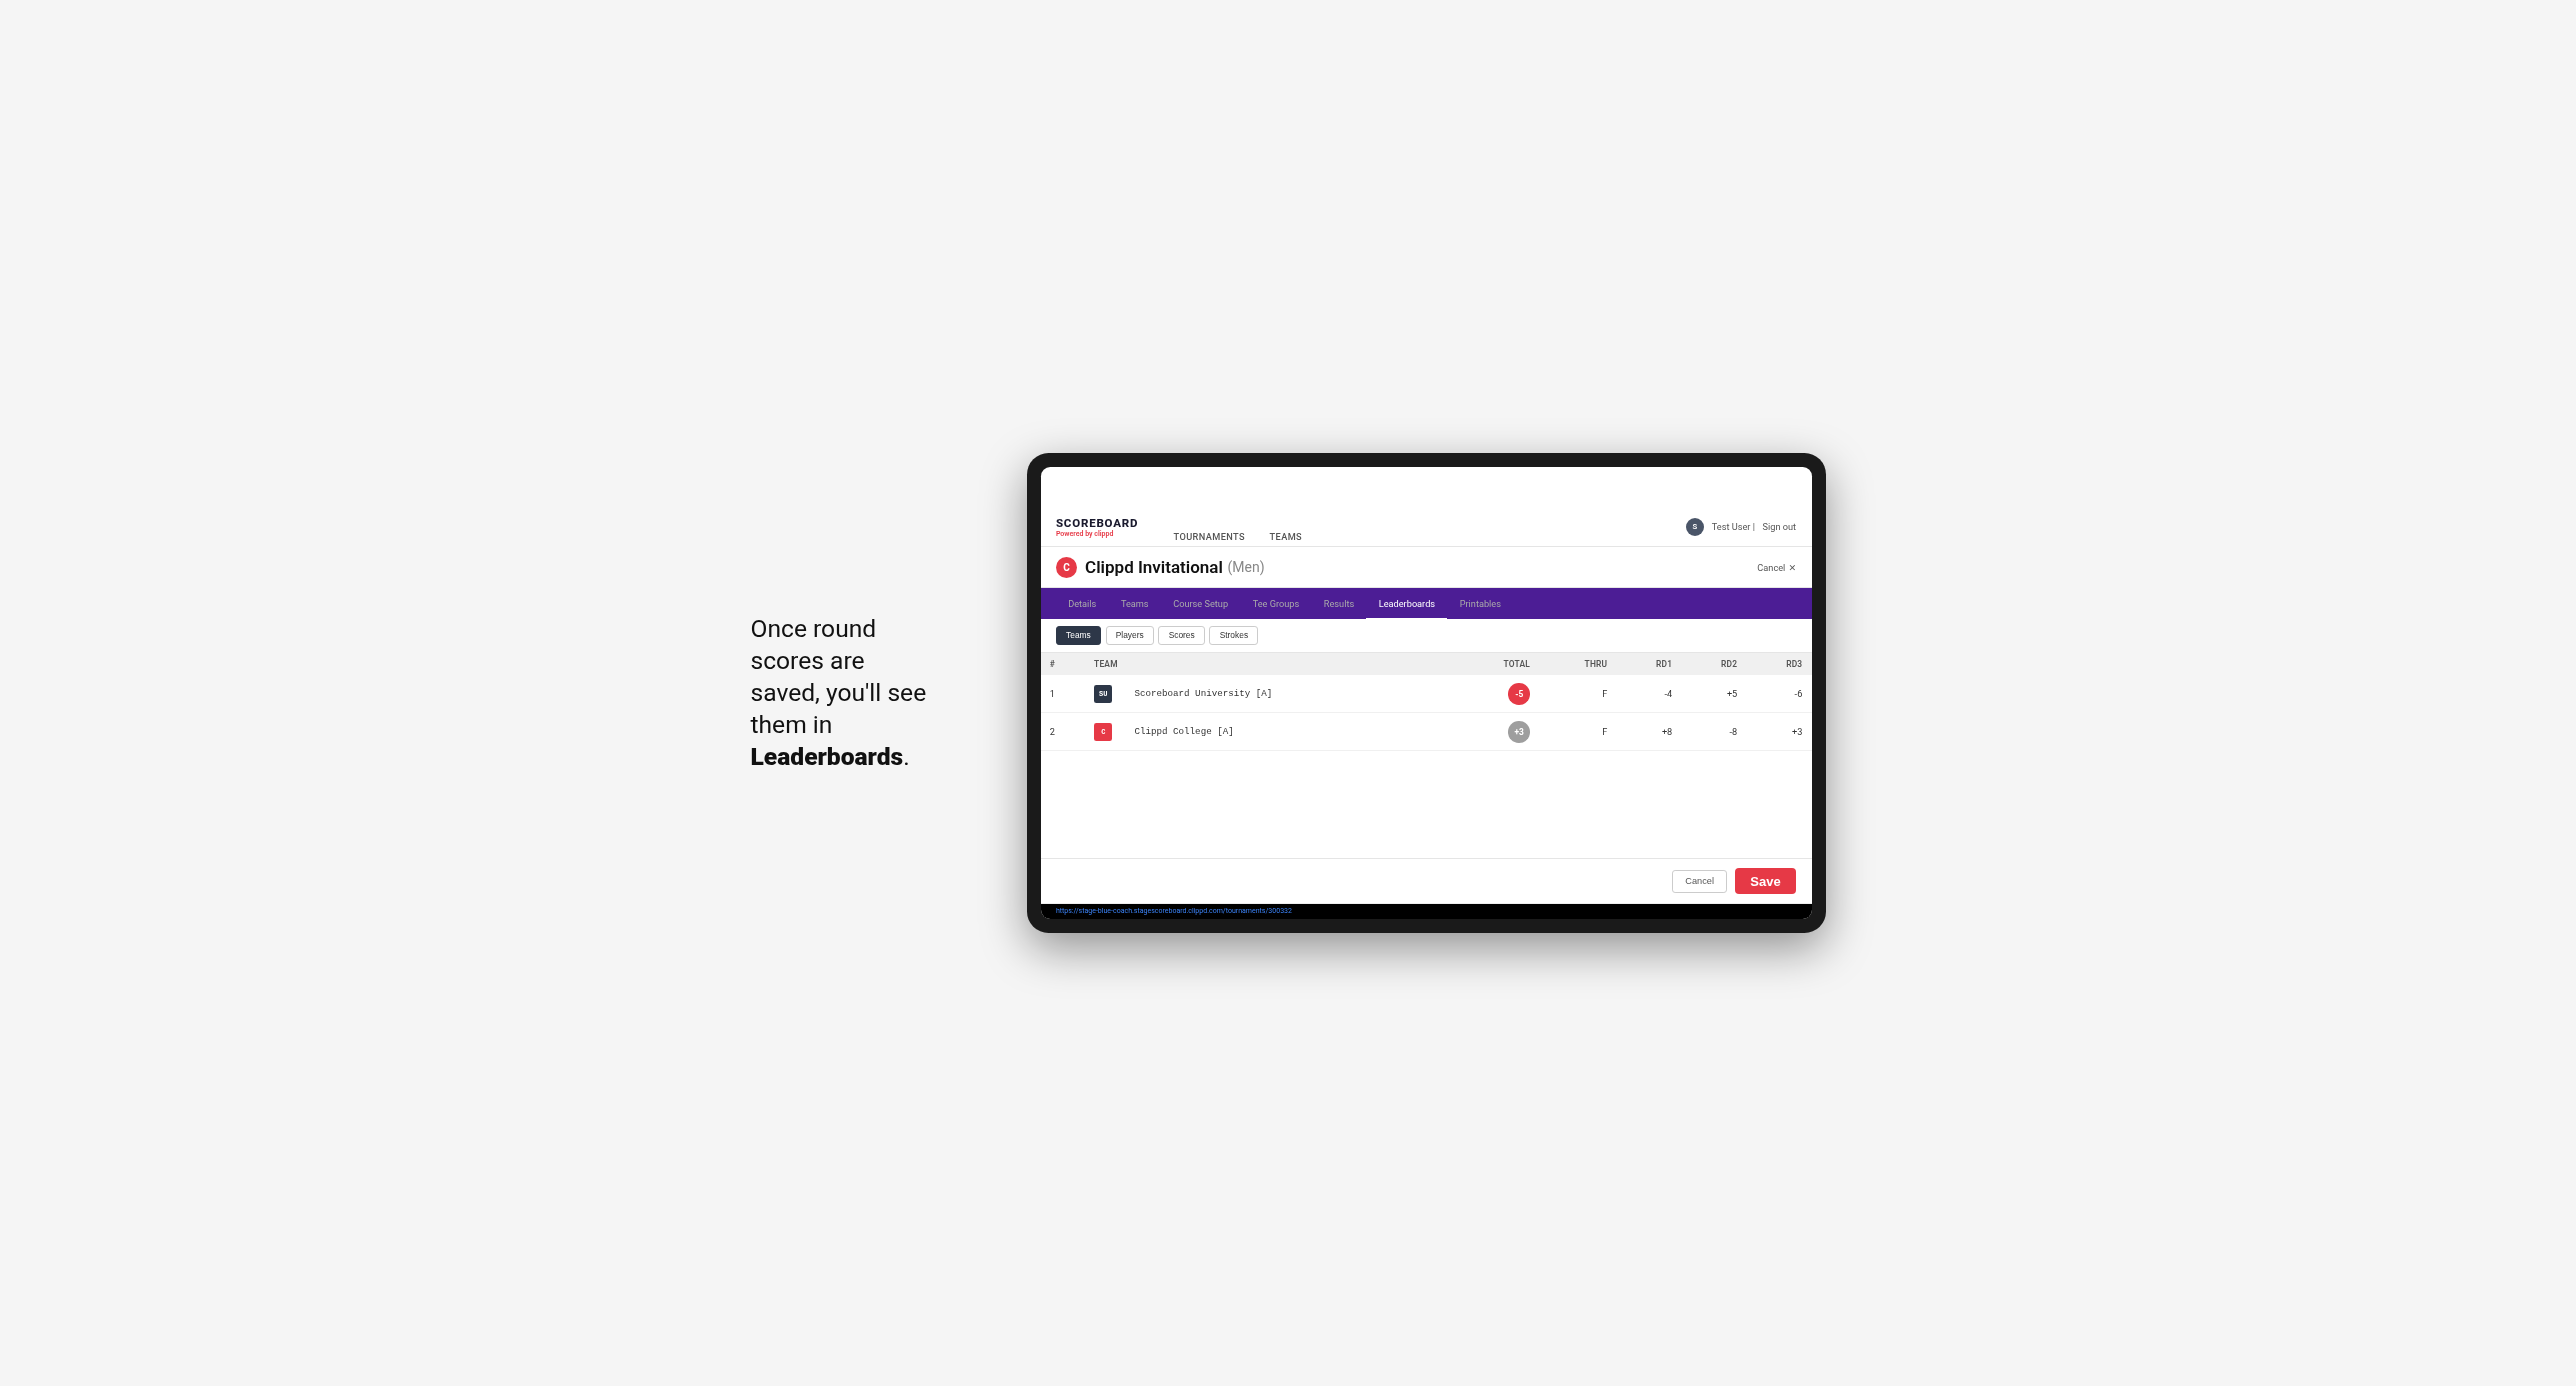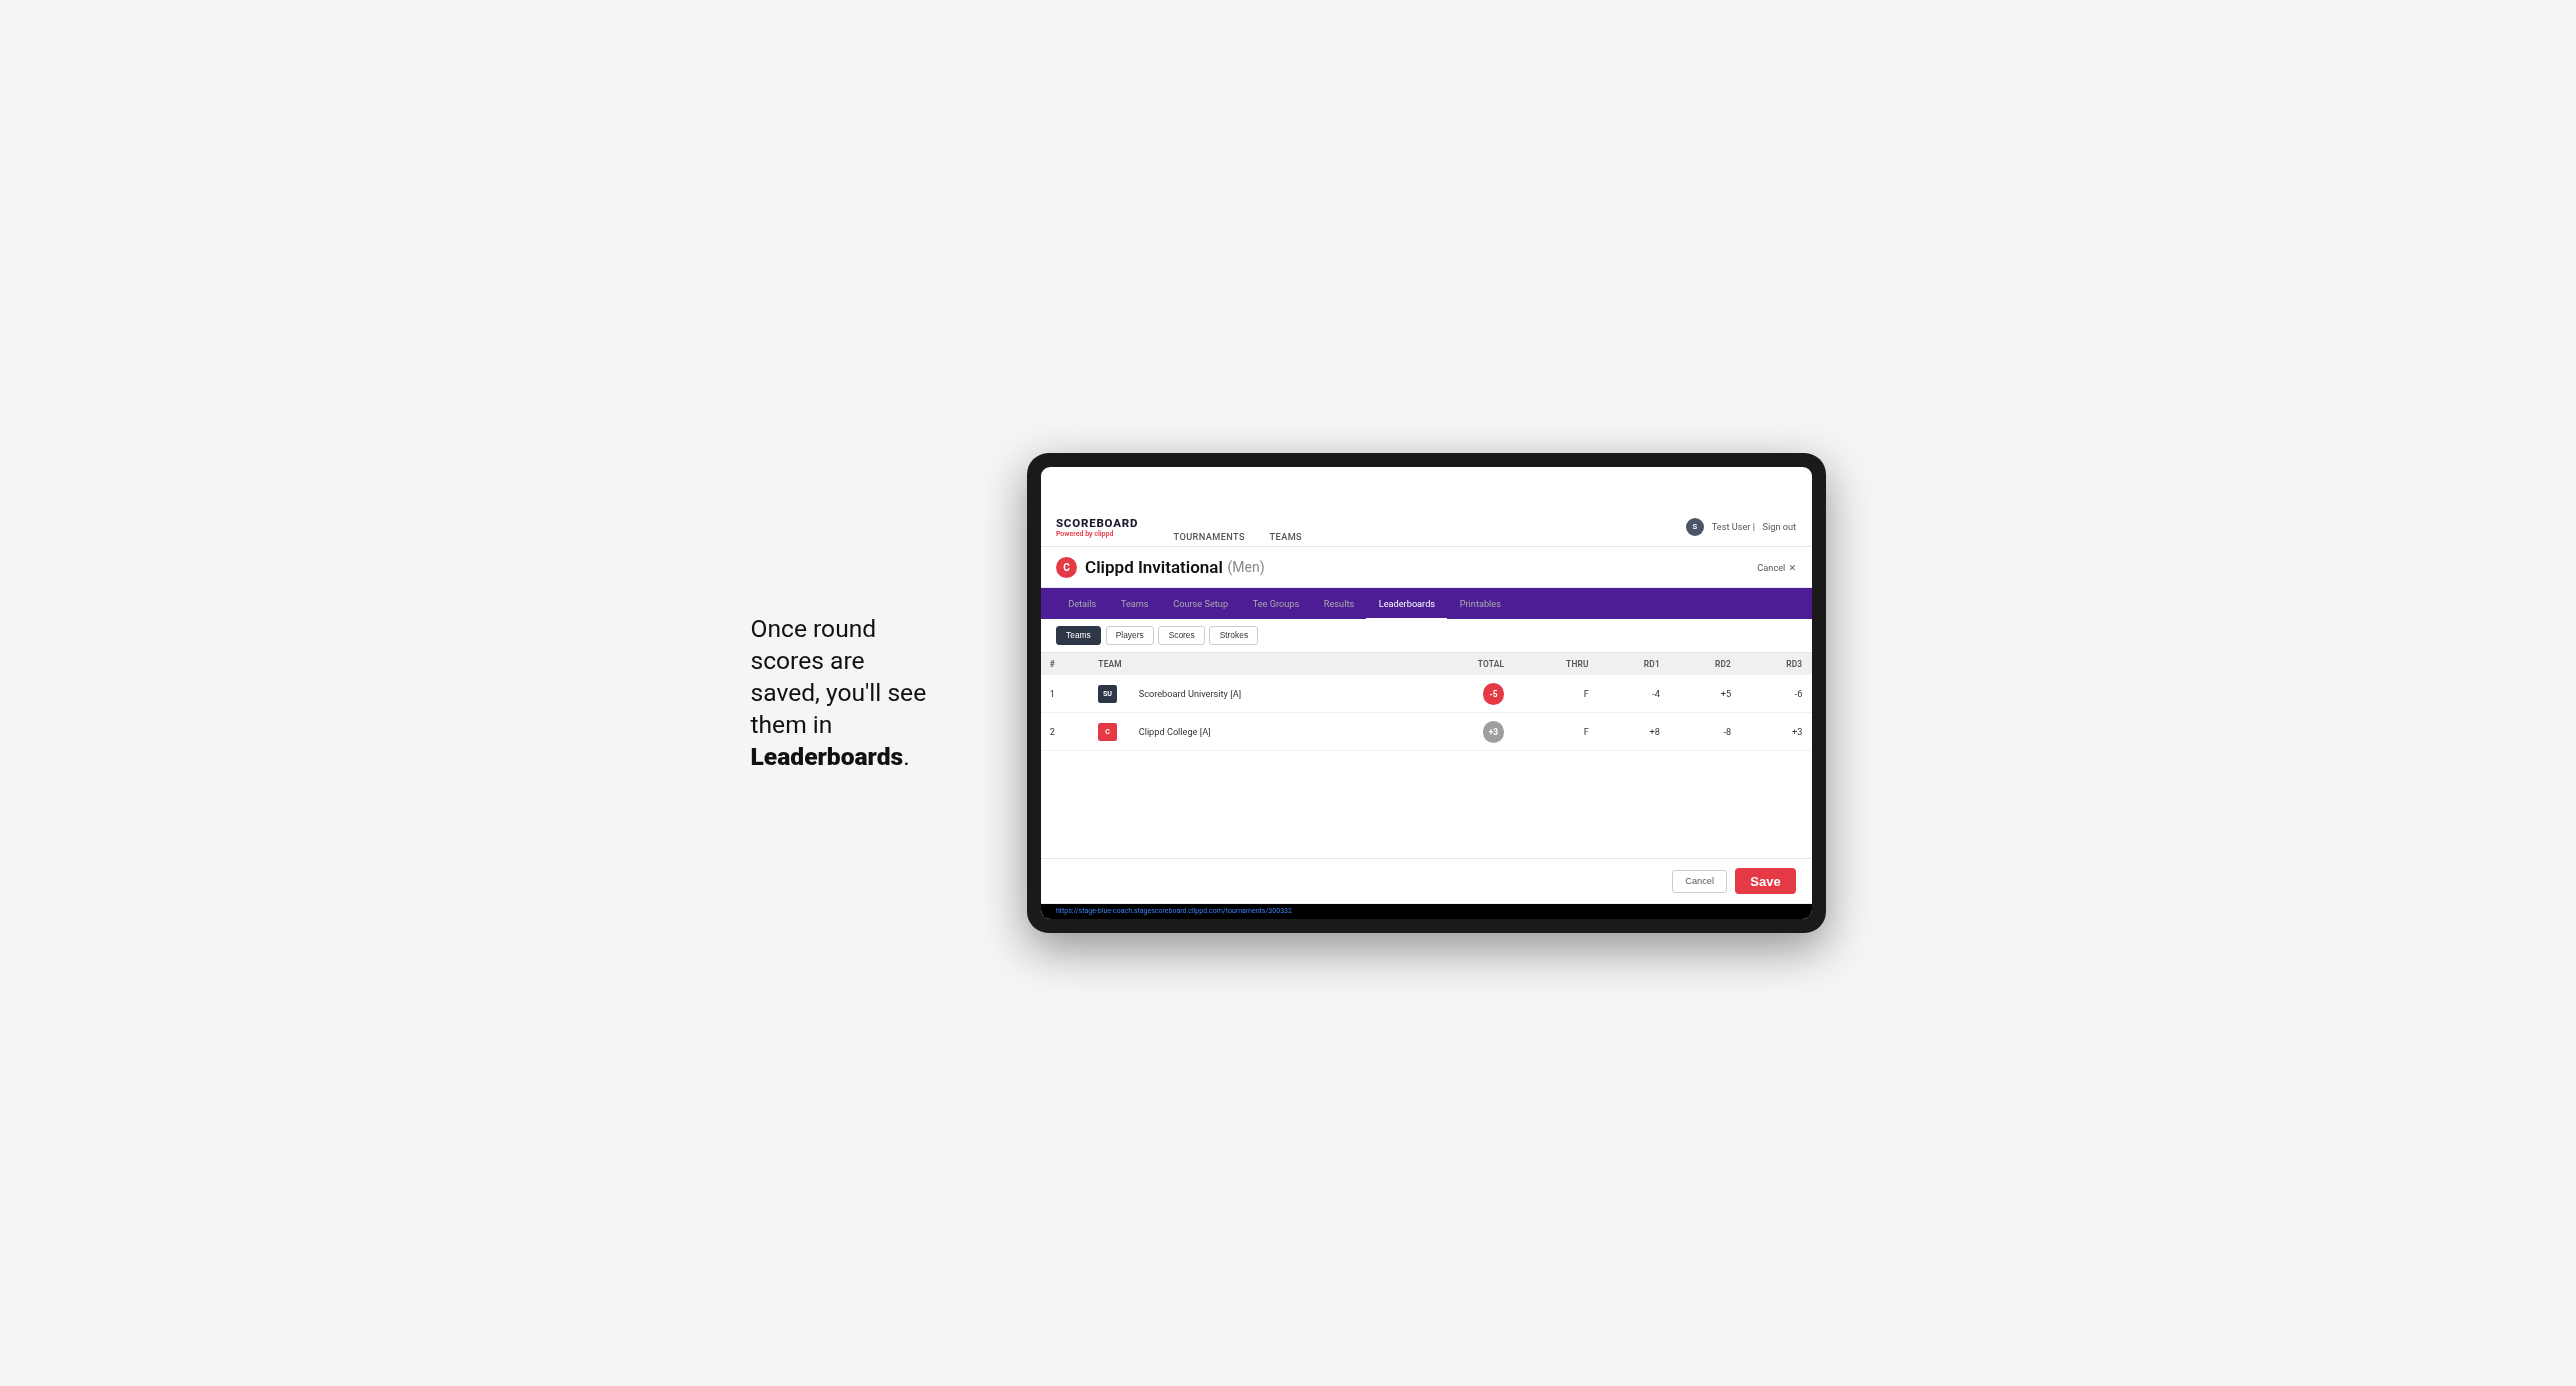--- a/index.html
+++ b/index.html
@@ -259,20 +259,21 @@
     }
 
     .data-table tbody td.right {
       text-align: right;
     }
 
     .team-cell {
       display: flex;
       align-items: center;
       gap: 22px;
+      font-family: Liberation Mono, monospace;
     }
 
     .team-logo {
       width: 18.4px;
       height: 18.4px;
       border-radius: 2.3px;
       background: #2d3748;
       display: flex;
       align-items: center;
       justify-content: center;

